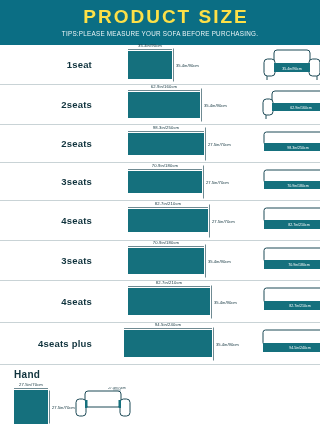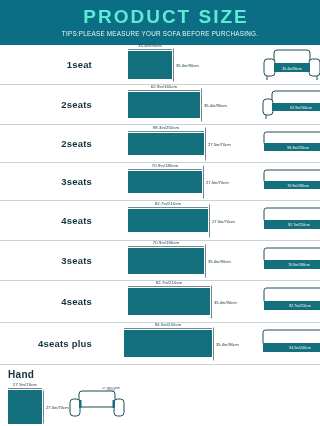--- a/index.html
+++ b/index.html
@@ -13,21 +13,21 @@
 
   
   .banner{
     width:320px;height:45px;
     background:#0b6e84;
     display:flex;flex-direction:column;
     align-items:center;justify-content:center;
     box-sizing:border-box;
   }
   .banner-title{
-    color:#5eead4;
+    color:#fde047;
     font-size:19px;
     font-weight:bold;
     letter-spacing:2.0px;
     line-height:1;
     margin:0 0 5px 12px;
   }
   .banner-tip{
     color:#eaf4f6;
     font-size:6.3px;
     letter-spacing:.25px;
@@ -120,21 +120,21 @@
   .bottom{
     width:320px;
     display:flex;
     box-sizing:border-box;
     padding-top:4px;
   }
   .bottom-half{
     width:160px;
     flex:0 0 160px;
     box-sizing:border-box;
-    padding-left:8px;
+    padding-left:14px;
     position:relative;
   }
   .bottom-title{
     font-size:10px;
     font-weight:bold;
     color:#10333d;
     letter-spacing:.3px;
     margin-bottom:6px;
   }
   .bottom-body{

